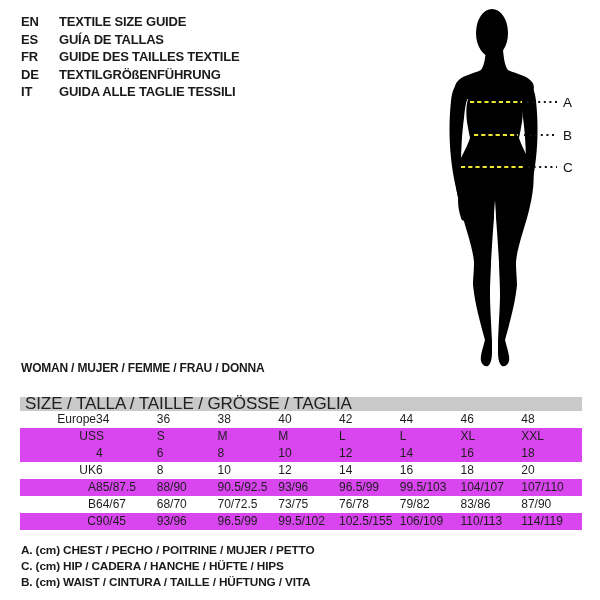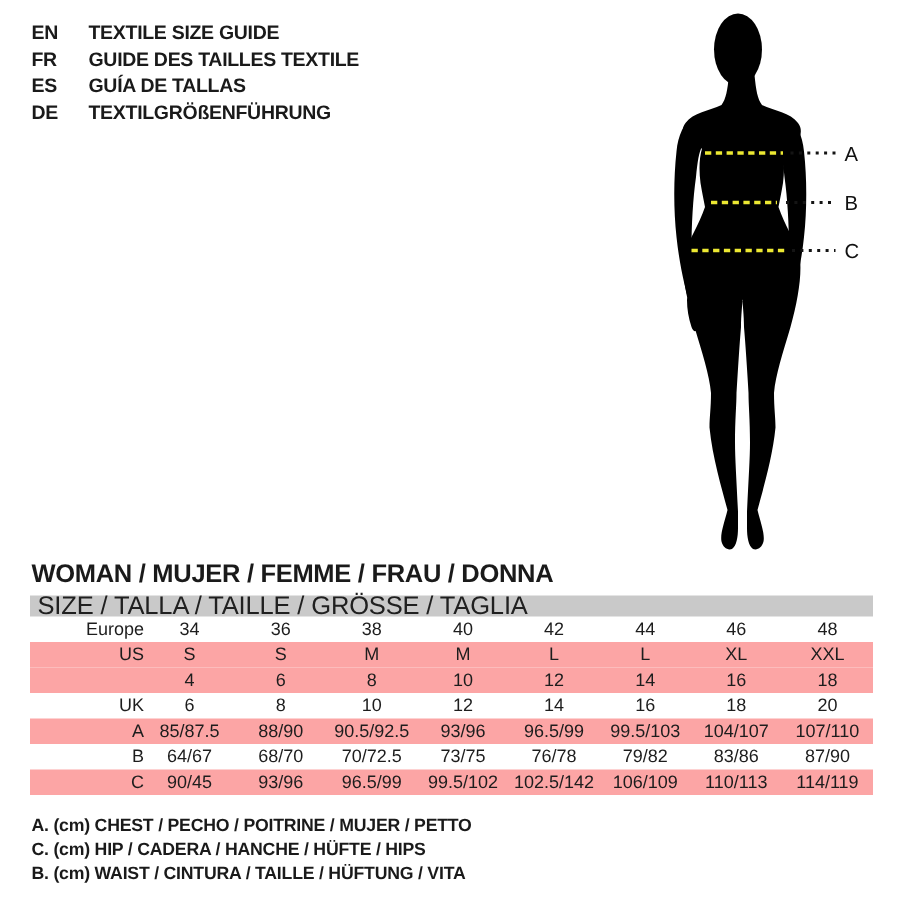--- a/index.html
+++ b/index.html
@@ -7,53 +7,57 @@
     position:relative;width:600px;height:600px;background:#ffffff;
     font-family:Liberation Sans, sans-serif;color:#1a1a1a;overflow:hidden;
   }
   
   .lang-block{position:absolute;left:21px;top:13px;}
   .lang-row{display:flex;font-weight:bold;font-size:13px;line-height:17.6px;letter-spacing:-0.2px;white-space:nowrap;}
   .lang-code{width:38px;flex:0 0 38px;}
   
   .figure-wrap{position:absolute;left:430px;top:0;width:170px;height:380px;}
   
-  .group-title{position:absolute;left:21px;top:373px;font-weight:bold;font-size:17px;letter-spacing:-0.2px;white-space:nowrap;}
+  .group-title{position:absolute;left:21px;top:361px;font-weight:bold;font-size:12px;letter-spacing:-0.2px;white-space:nowrap;}
   
   .size-table{position:absolute;left:20px;top:397px;width:562px;font-size:12px;color:#1d1d1d;}
   .thead{height:14px;line-height:14px;background:#c9c9c9;padding-left:5px;font-size:17px;color:#202020;letter-spacing:-0.1px;}
   .trow{display:grid;grid-template-columns:76px repeat(8,1fr);height:17px;line-height:17px;}
   .trow .lbl{text-align:right;padding-left:2px;}
-  .trow .c{text-align:center;}
-  .stripe{background:#fca5a5;}
+  .trow .c{}
+  .stripe{background:#d946ef;}
   
   .legend{position:absolute;left:21px;top:542px;}
   .legend-line{font-weight:bold;font-size:11.8px;line-height:16px;letter-spacing:-0.15px;white-space:nowrap;}
 </style>
 </head>
 <body>
 
 <div class="canvas">
 
   <div class="lang-block">
     <div class="lang-row">
       <span class="lang-code">EN</span>
       <span class="lang-label">TEXTILE SIZE GUIDE</span>
     </div>
     <div class="lang-row">
+      <span class="lang-code">ES</span>
+      <span class="lang-label">GUÍA DE TALLAS</span>
+    </div>
+    <div class="lang-row">
       <span class="lang-code">FR</span>
       <span class="lang-label">GUIDE DES TAILLES TEXTILE</span>
     </div>
     <div class="lang-row">
-      <span class="lang-code">ES</span>
-      <span class="lang-label">GUÍA DE TALLAS</span>
-    </div>
-    <div class="lang-row">
       <span class="lang-code">DE</span>
       <span class="lang-label">TEXTILGRÖßENFÜHRUNG</span>
+    </div>
+    <div class="lang-row">
+      <span class="lang-code">IT</span>
+      <span class="lang-label">GUIDA ALLE TAGLIE TESSILI</span>
     </div>
   </div>
 
   <div class="figure-wrap">
     <svg width="170" height="380" viewBox="0 0 170 380">
 
       <ellipse cx="62" cy="33" rx="16" ry="24" fill="#000000"></ellipse>
 
       <path d="M 56,50
                C 55,60 54,66 51,70
@@ -209,21 +213,21 @@
       <span class="c">83/86</span>
       <span class="c">87/90</span>
     </div>
 
     <div class="trow stripe">
       <span class="lbl">C</span>
       <span class="c">90/45</span>
       <span class="c">93/96</span>
       <span class="c">96.5/99</span>
       <span class="c">99.5/102</span>
-      <span class="c">102.5/142</span>
+      <span class="c">102.5/155</span>
       <span class="c">106/109</span>
       <span class="c">110/113</span>
       <span class="c">114/119</span>
     </div>
   </div>
 
   <div class="legend">
     <div class="legend-line">A. (cm) CHEST / PECHO / POITRINE / MUJER / PETTO</div>
     <div class="legend-line">C. (cm) HIP / CADERA / HANCHE / HÜFTE / HIPS</div>
     <div class="legend-line">B. (cm) WAIST / CINTURA / TAILLE / HÜFTUNG / VITA</div>

